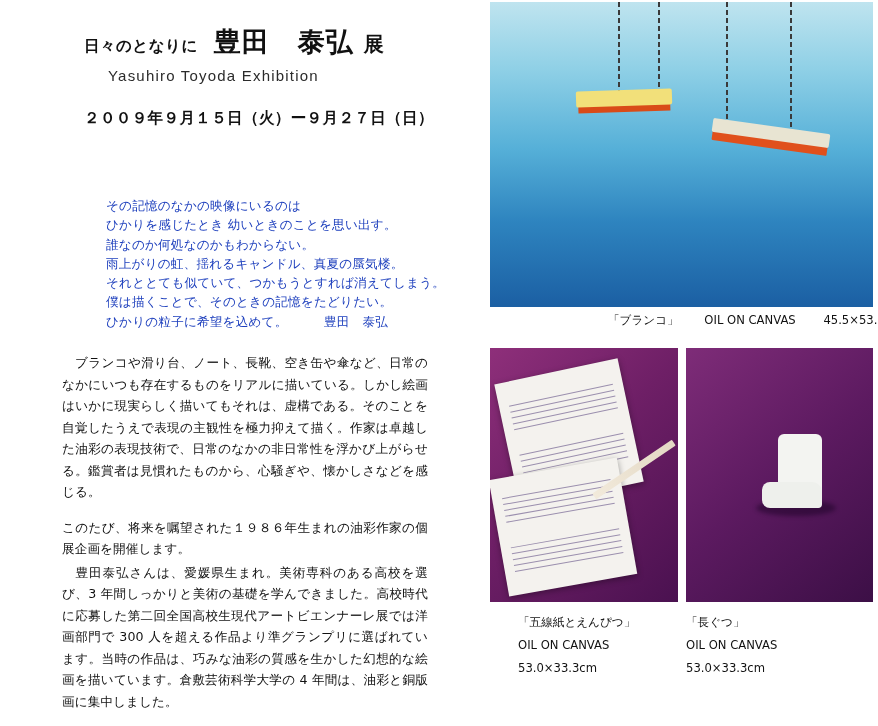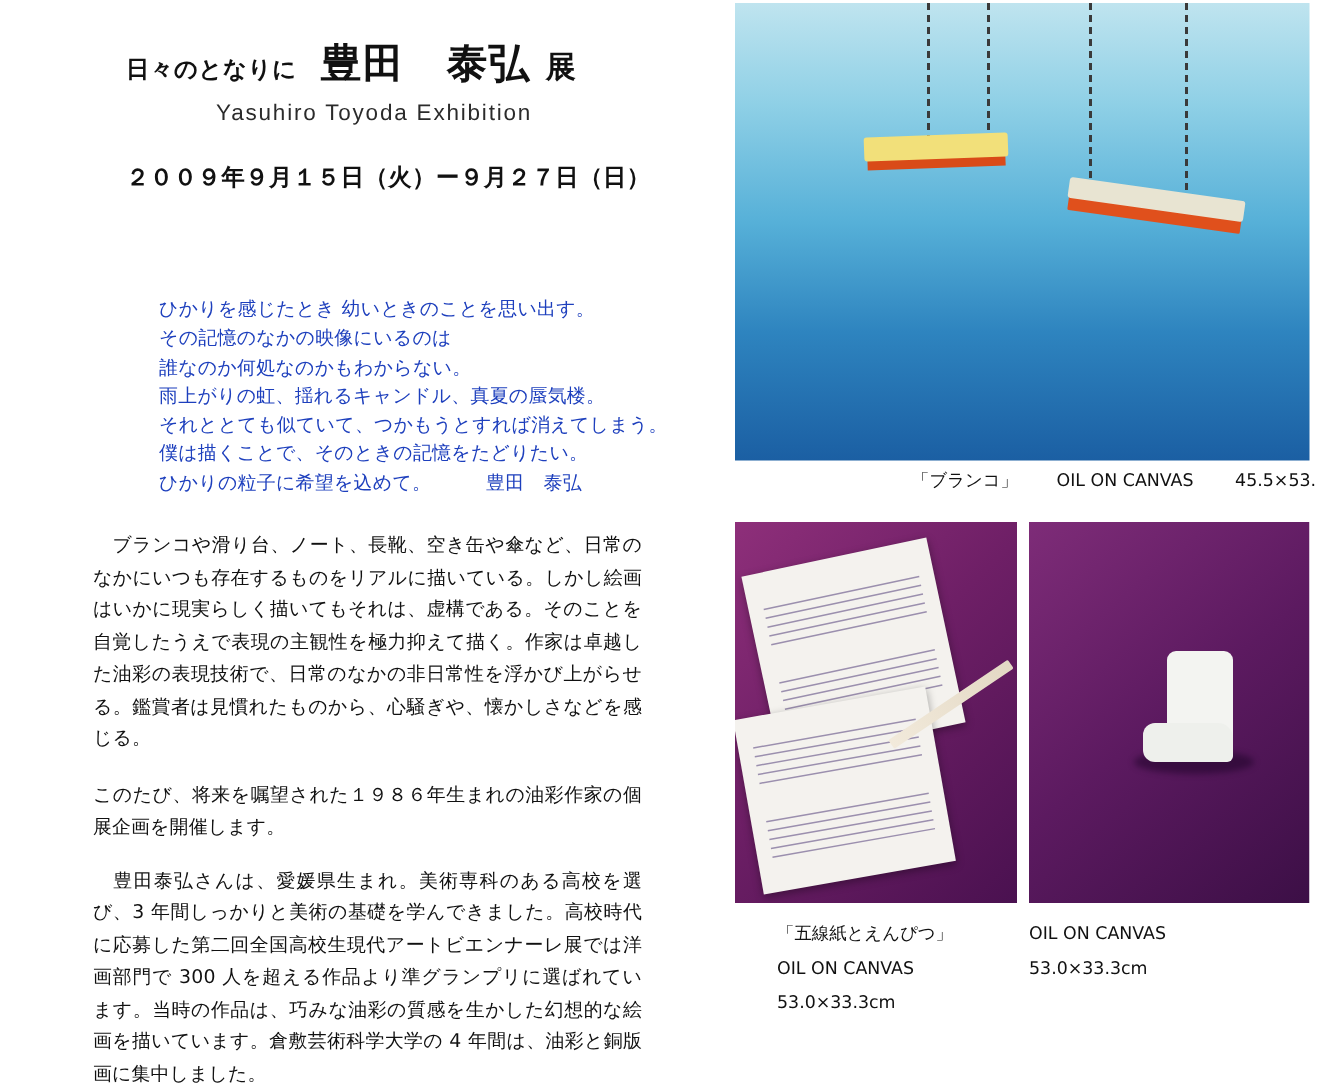--- a/index.html
+++ b/index.html
@@ -61,21 +61,21 @@
   }
   .title-ten {
     font-family: "DejaVu Sans", sans-serif;
     font-size: 20px;
     font-weight: bold;
     margin-left: 10px;
     color: #111;
   }
   .title-romaji {
     margin-top: 7px;
-    margin-left: 60px;
+    margin-left: 24px;
     font-family: "Liberation Sans", sans-serif;
     font-size: 15px;
     letter-spacing: 1.2px;
     color: #2b2b2b;
   }
 
   .date-line {
     position: absolute;
     left: 84px;
     top: 108px;
@@ -140,21 +140,22 @@
     font-size: 12.6px;
     line-height: 21.5px;
     color: #111;
     letter-spacing: 0.1px;
     text-align: justify;
   }
   .body-text p {
     margin: 0 0 16px 0;
   }
   .body-text p.tight {
-    margin-bottom: 14px;
+    margin-bottom: 0;
+    font-family: Liberation Mono, monospace;
   }
 
   
   .right-col {
     position: absolute;
     left: 490px;
     top: 0;
     width: 388px;
     height: 726px;
   }
@@ -301,22 +302,22 @@
         <span class="title-name">豊田　泰弘</span>
         <span class="title-ten">展</span>
       </div>
       <div class="title-romaji">Yasuhiro Toyoda   Exhibition</div>
     </div>
 
     <div class="date-line">２００９年９月１５日（火）ー９月２７日（日）</div>
 
 
     <div class="poem">
+      <div>その記憶のなかの映像にいるのは</div>
       <div>ひかりを感じたとき 幼いときのことを思い出す。</div>
-      <div>その記憶のなかの映像にいるのは</div>
       <div>誰なのか何処なのかもわからない。</div>
       <div>雨上がりの虹、揺れるキャンドル、真夏の蜃気楼。</div>
       <div>それととても似ていて、つかもうとすれば消えてしまう。</div>
       <div>僕は描くことで、そのときの記憶をたどりたい。</div>
       <div class="line-with-sig">
         <span>ひかりの粒子に希望を込めて。</span>
         <span>豊田　泰弘</span>
       </div>
     </div>
 
@@ -382,18 +383,19 @@
       </div>
     </div>
 
     <div class="caption-bl">
       <div>「五線紙とえんぴつ」</div>
       <div>OIL ON CANVAS</div>
       <div>53.0×33.3cm</div>
     </div>
 
     <div class="caption-br">
+      <div>「長ぐつ」</div>
       <div>OIL ON CANVAS</div>
       <div>53.0×33.3cm</div>
     </div>
 
   </div>
 </div>
 
 </body></html>

